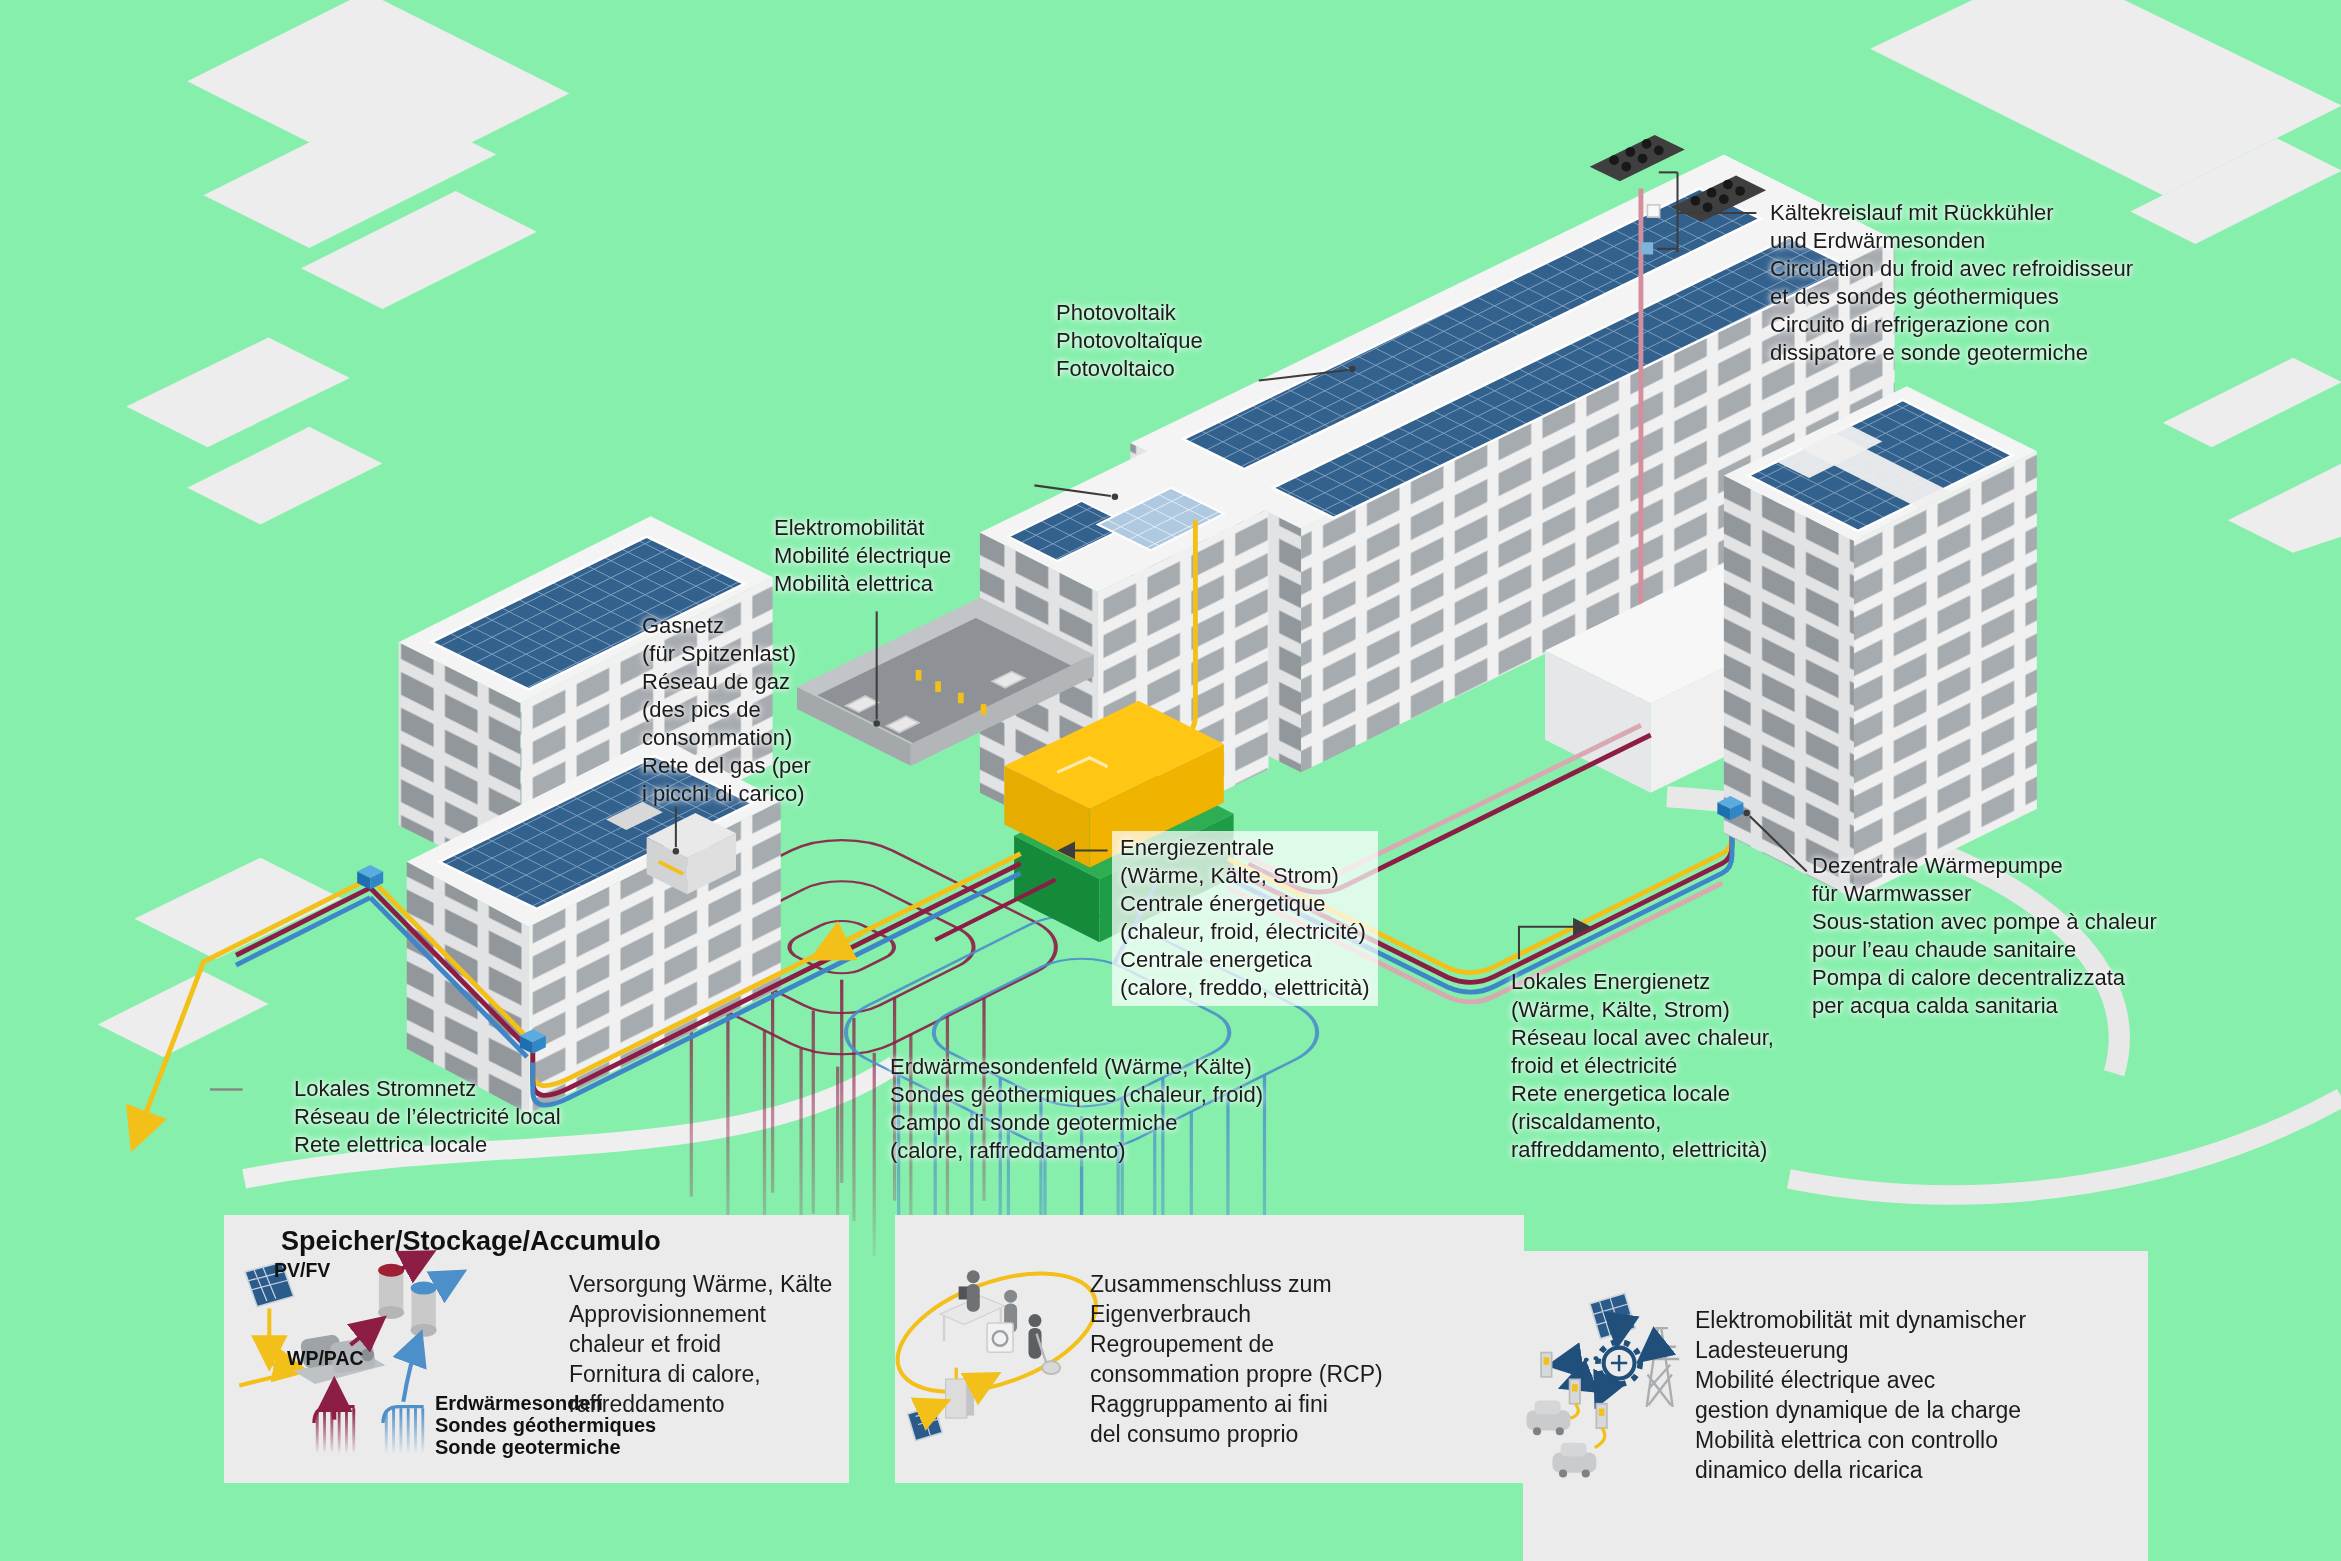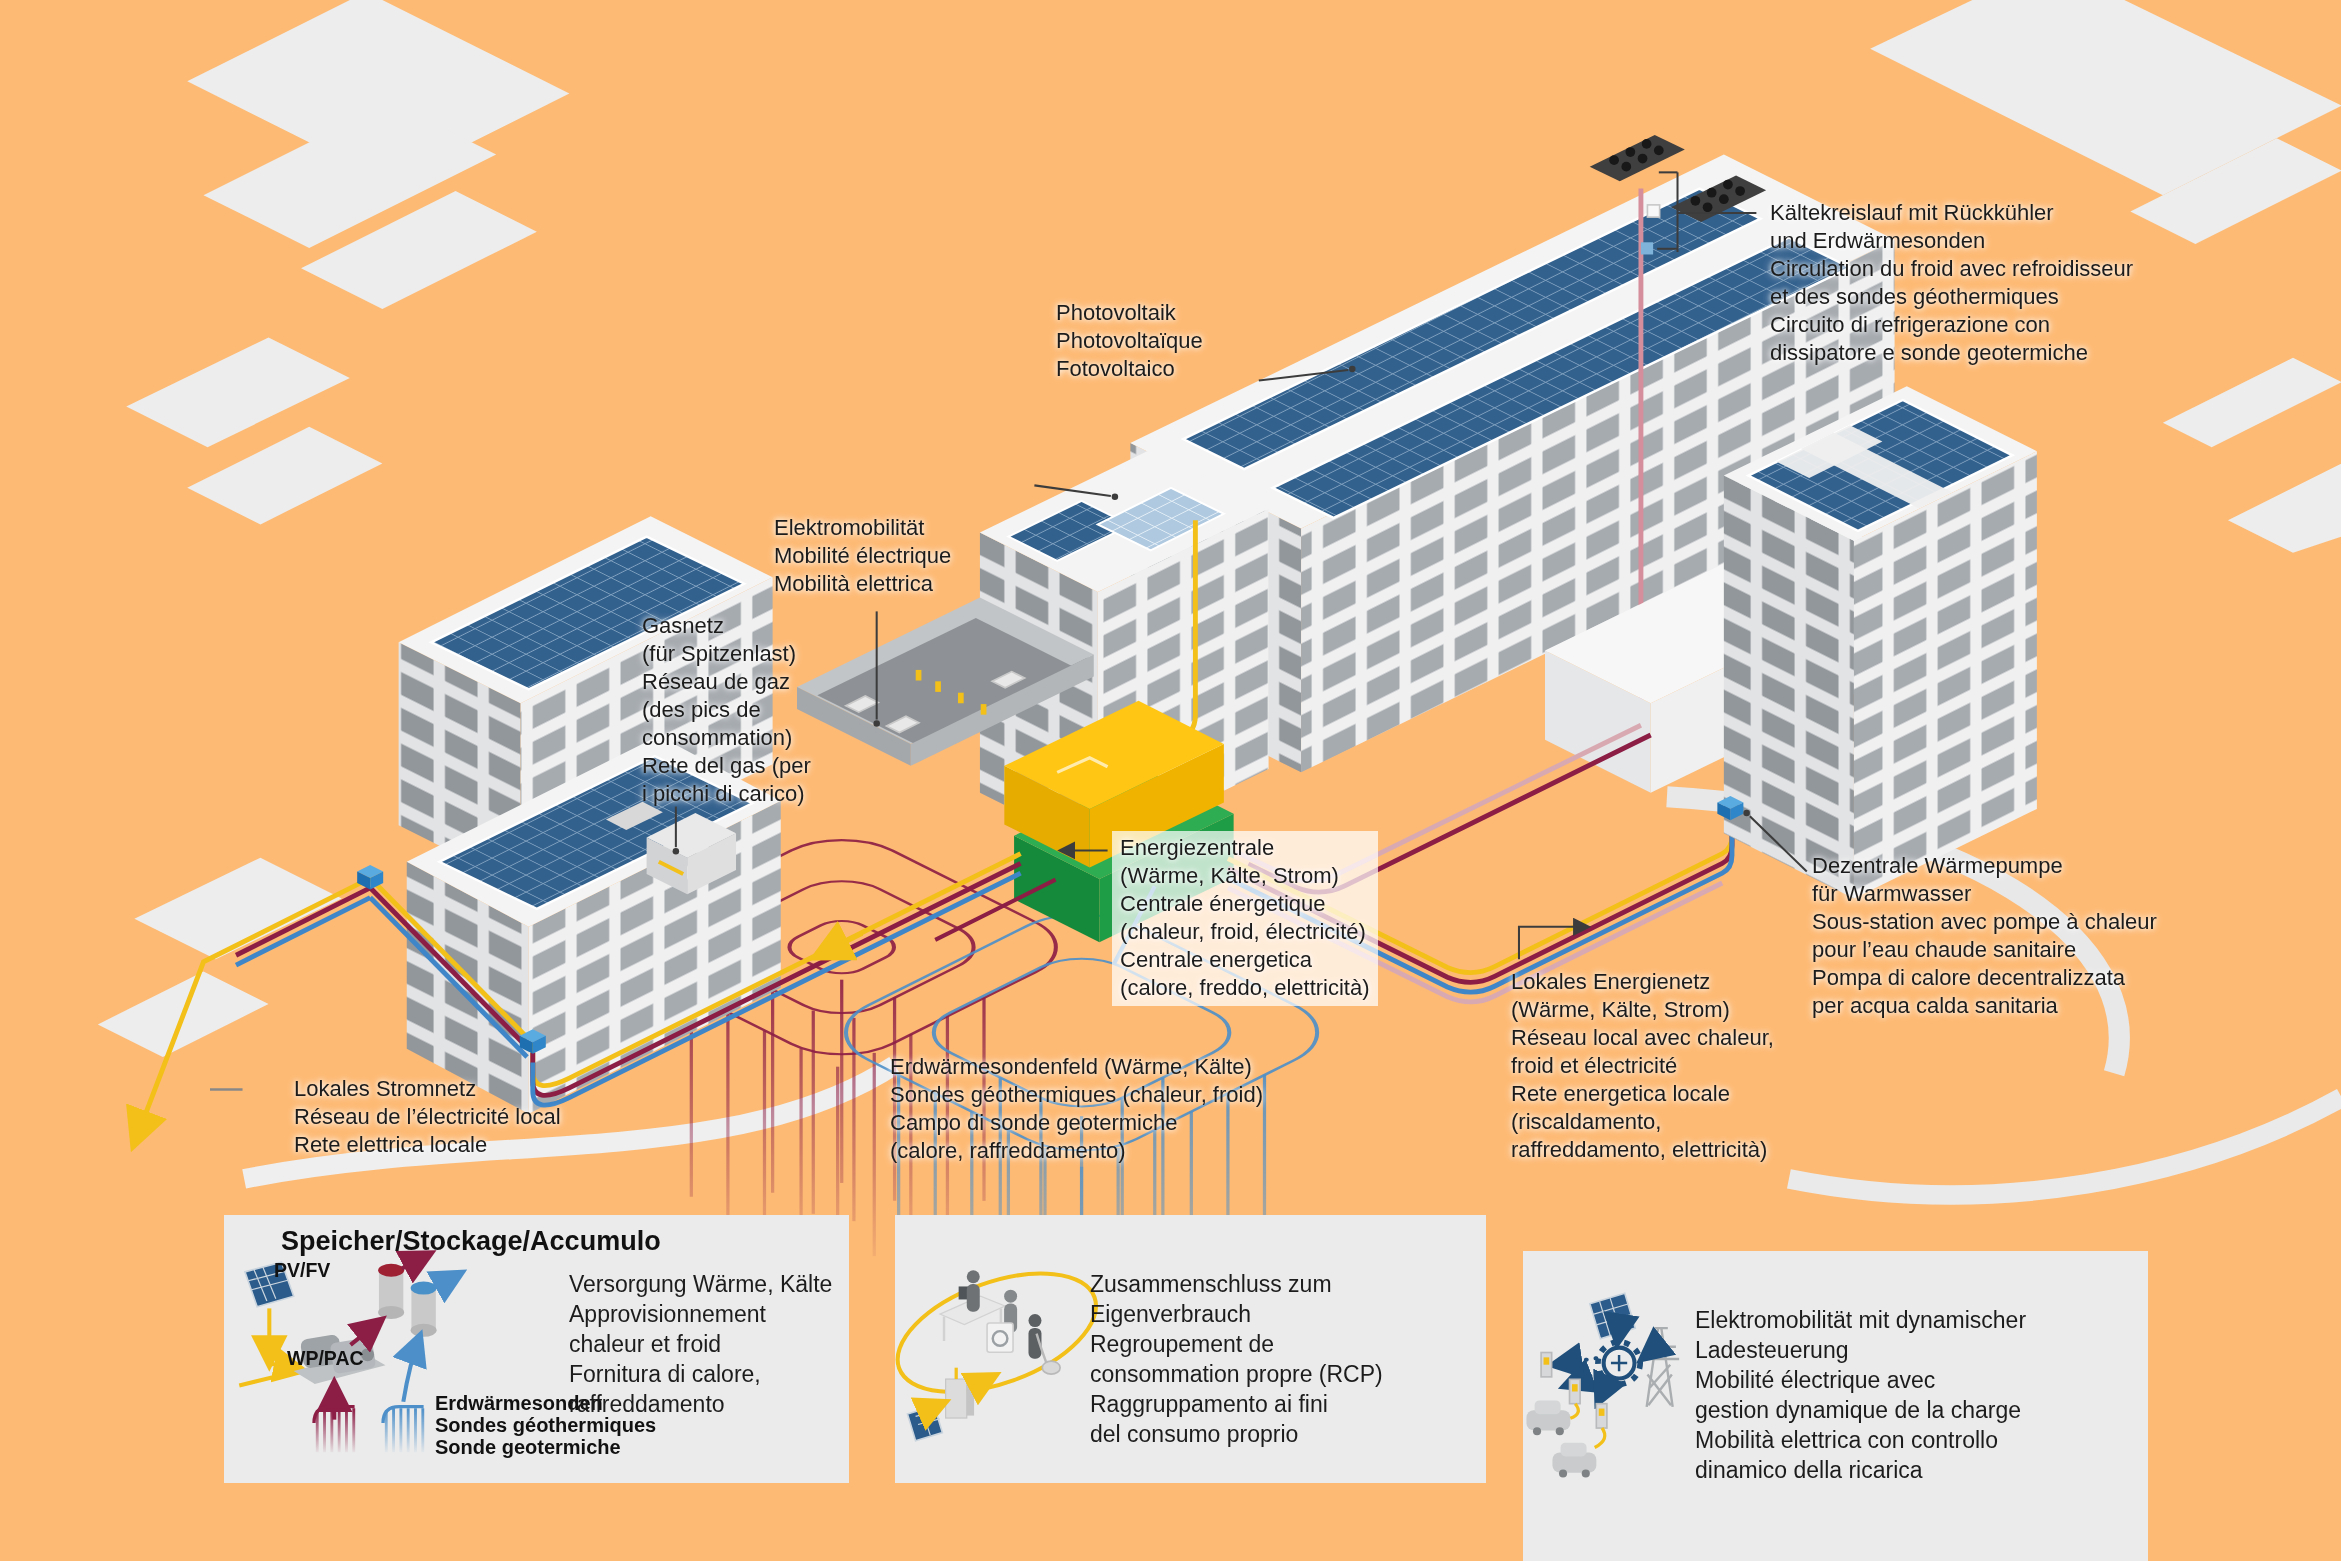--- a/index.html
+++ b/index.html
@@ -1,16 +1,16 @@
 <!DOCTYPE html>
 <html style="font-size:13px"><head>
 <meta charset="utf-8">
 <style>
   html,body{margin:0;padding:0;background:#fff;}
-  #canvas{position:relative;width:2342px;height:1561px;background:#fdba74;overflow:hidden;
+  #canvas{position:relative;width:2342px;height:1561px;background:#86efac;overflow:hidden;
           font-family:"Liberation Sans",sans-serif;color:#1c1c1c;}
   #scene{position:absolute;left:0;top:0;}
   .lbl{position:absolute;font-size:22px;line-height:28px;color:#1c1c1c;
        text-shadow:0 0 4.9px #fff,0 0 8.1px #fff;z-index:5;}
   .lbl div{white-space:nowrap;}
   .legend-box{position:absolute;background:#ebebeb;z-index:4;}
   .legend-box svg{position:absolute;left:0;top:0;}
   .leg-text{position:absolute;font-size:23px;line-height:30px;color:#1c1c1c;margin-top:46px;}
   .leg-text div{white-space:nowrap;}
   .leg-bold{position:absolute;font-weight:bold;color:#111;white-space:nowrap;}
@@ -434,21 +434,21 @@
       </div>
   <div class="leg-text" style="left:345px;top:8.1px;">
         <div>Versorgung Wärme, Kälte</div>
         <div>Approvisionnement</div>
         <div>chaleur et froid</div>
         <div>Fornitura di calore,</div>
         <div>raffreddamento</div>
       </div>
 </div>
 
-<div class="legend-box" style="left:895px;top:1215px;width:591px;height:268px;">
+<div class="legend-box" style="left:895px;top:1215px;width:591px;height:268px;padding-left:38px;">
   <svg width="591" height="268" viewBox="0 0 727 330">
     <ellipse cx="125" cy="145" rx="128" ry="62" fill="none" stroke="#F2C019" stroke-width="5" transform="rotate(-20 125 145)"></ellipse>
     <g>
       <polygon points="55,122 105,100 135,112 85,135" fill="#E8E8E8" stroke="#D2D2D2" stroke-width="1.5"></polygon>
       <path d="M60,125 v30 M130,115 v30" stroke="#D2D2D2" stroke-width="3"></path>
       <rect x="78" y="88" width="24" height="16" fill="#4E5457"></rect>
           <path d="M90,104 v8" stroke="#4E5457" stroke-width="3"></path>
     </g>
     <g>
       <circle cx="96" cy="76" r="8" fill="#6E7275"></circle>

